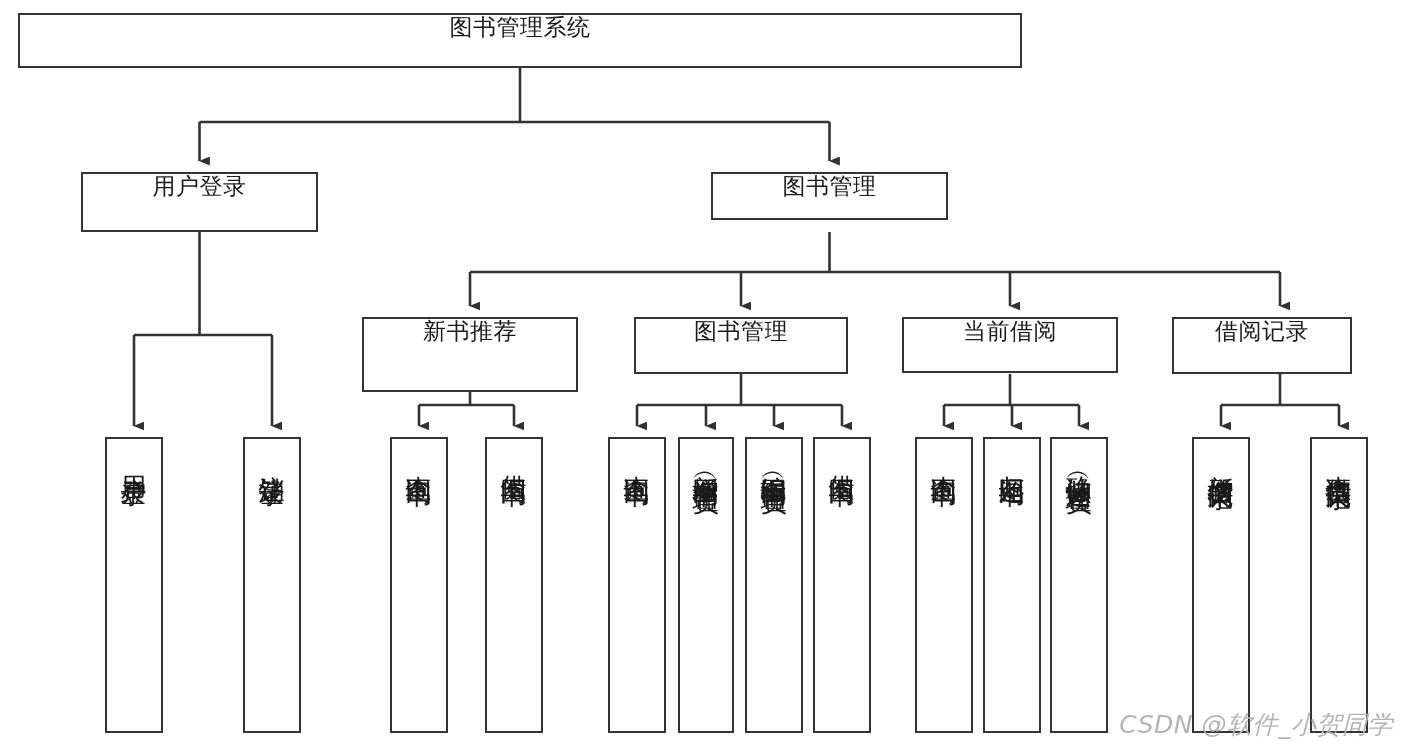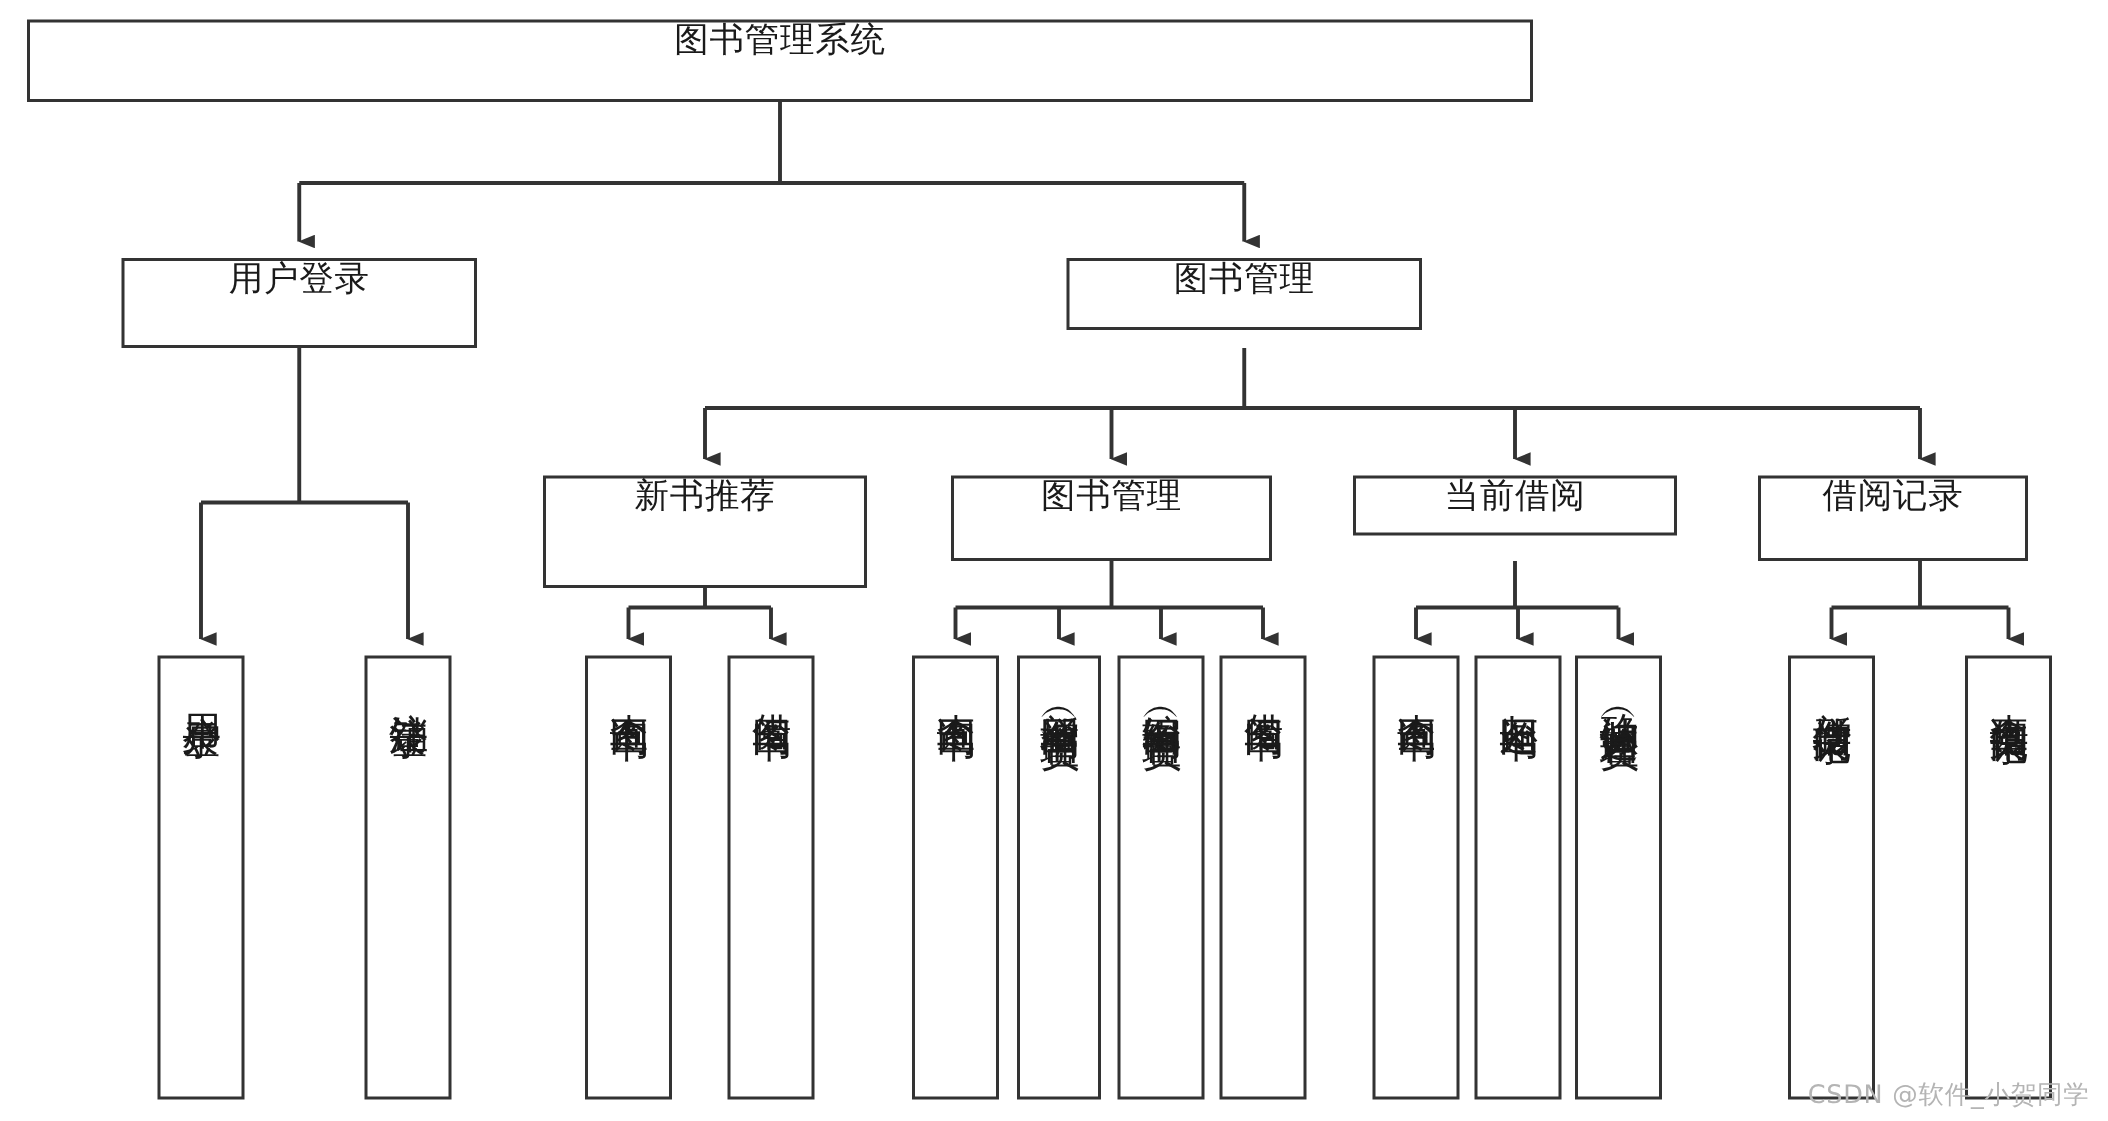--- a/index.html
+++ b/index.html
@@ -50,26 +50,27 @@
     writing-mode: vertical-rl;
     text-orientation: upright;
     font-size: 26px;
     letter-spacing: 2px;
     line-height: 1;
   }
   #watermark {
     position: absolute;
     right: 12px;
     bottom: 6px;
-    font-size: 17px;
+    font-size: 25px;
     color: #b4b4b4;
     letter-spacing: 0.5px;
     z-index: 5;
     white-space: pre;
     pointer-events: none;
+    font-style: italic;
   }
 </style>
 </head>
 <body>
 
 <div id="canvas">
   <svg id="edges" viewBox="0 0 1405 747" xmlns="http://www.w3.org/2000/svg">
     <defs>
       <marker id="arrowhead" markerWidth="9" markerHeight="11" refX="4.5" refY="10.4" orient="auto" markerUnits="userSpaceOnUse">
         <polygon points="0,0 9,0 4.5,11" fill="#333333"></polygon>
@@ -121,21 +122,21 @@
       </div>
       <div class="node horiz" style="left: 711px; top: 172px; width: 237px; height: 48px;">
         <div class="node-label">图书管理</div>
       </div>
       <div class="node horiz" style="left: 362px; top: 317px; width: 216px; height: 75px;">
         <div class="node-label">新书推荐</div>
       </div>
       <div class="node horiz" style="left: 634px; top: 317px; width: 214px; height: 57px;">
         <div class="node-label">图书管理</div>
       </div>
-      <div class="node horiz" style="left: 902px; top: 317px; width: 216px; height: 40px;">
+      <div class="node horiz" style="left: 902px; top: 317px; width: 216px; height: 56px;">
         <div class="node-label">当前借阅</div>
       </div>
       <div class="node horiz" style="left: 1172px; top: 317px; width: 180px; height: 57px;">
         <div class="node-label">借阅记录</div>
       </div>
       <div class="node vert" style="left: 105px; top: 437px; width: 58px; height: 296px;">
         <div class="node-label">用户登录</div>
       </div>
       <div class="node vert" style="left: 243px; top: 437px; width: 58px; height: 296px;">
         <div class="node-label">注销登录</div>

